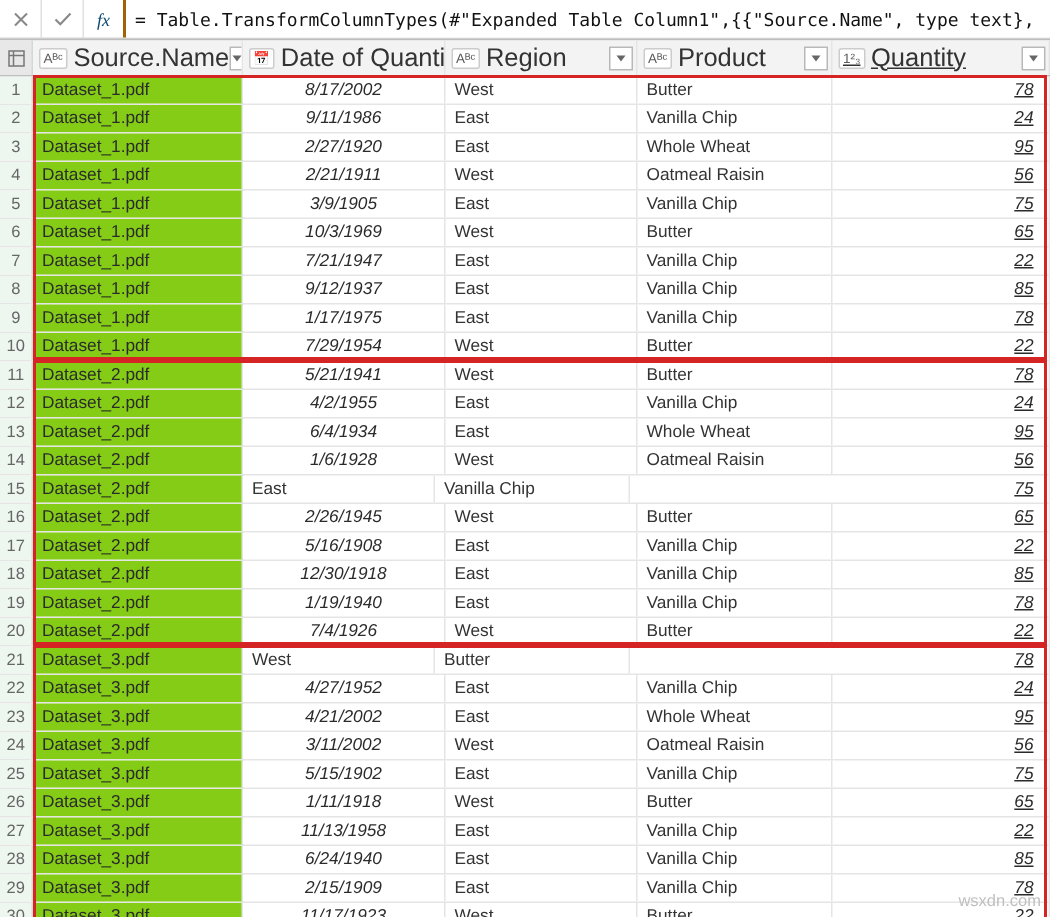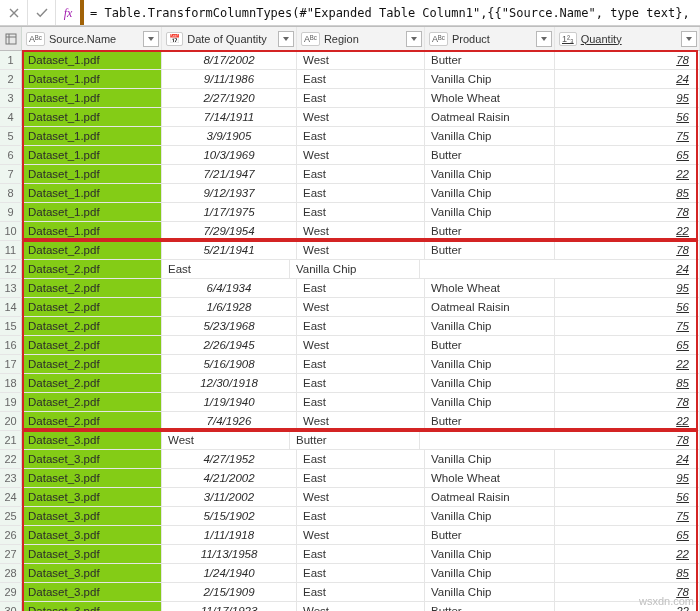--- a/index.html
+++ b/index.html
@@ -24,23 +24,23 @@
     display: flex;
     align-items: center;
     justify-content: center;
     border-right: 1px solid #e0e0e0;
     color: #666;
   }
   .fx-label {
     width: 28px;
     font-style: italic;
     font-family: Georgia, serif;
-    color: #a21caf;
+    color: #0c4a6e;
     text-align: center;
-    border-right: 4px solid #a16207;
+    border-right: 2px solid #a16207;
     height: 100%;
     line-height: 26px;
   }
   .formula-input {
     flex: 1;
     height: 100%;
     border: none;
     padding: 0 6px;
     font-family: Consolas, monospace;
     font-size: 12px;
@@ -108,21 +108,21 @@
     margin-right: 4px;
     background:#fff;
     border:1px solid #ccc;
     padding:0 2px;
     border-radius:2px;
     line-height:12px;
     height:14px;
     display:inline-flex;
     align-items:center;
   }
-  .hdr-label { flex:1; color:#333; font-size:11px; }
+  .hdr-label { flex:1; color:#333; font-size:17px; }
   .filter-btn {
     width: 16px; height:16px;
     border:1px solid #b8b8b8;
     background:#fff;
     display:flex;align-items:center;justify-content:center;
     margin-left:auto;
   }
   .filter-btn svg { }
   .table-ico {
     color:#555;
@@ -242,21 +242,21 @@
           <div class="rownum">3</div>
           <div class="cell col-source">Dataset_1.pdf</div>
           <div class="cell col-date">2/27/1920</div>
           <div class="cell col-region">East</div>
           <div class="cell col-product">Whole Wheat</div>
           <div class="cell col-quantity">95</div>
         </div>
         <div class="data-row">
           <div class="rownum">4</div>
           <div class="cell col-source">Dataset_1.pdf</div>
-          <div class="cell col-date">7/14/1911</div>
+          <div class="cell col-date">2/21/1911</div>
           <div class="cell col-region">West</div>
           <div class="cell col-product">Oatmeal Raisin</div>
           <div class="cell col-quantity">56</div>
         </div>
         <div class="data-row">
           <div class="rownum">5</div>
           <div class="cell col-source">Dataset_1.pdf</div>
           <div class="cell col-date">3/9/1905</div>
           <div class="cell col-region">East</div>
           <div class="cell col-product">Vanilla Chip</div>
@@ -306,20 +306,21 @@
           <div class="rownum">11</div>
           <div class="cell col-source">Dataset_2.pdf</div>
           <div class="cell col-date">5/21/1941</div>
           <div class="cell col-region">West</div>
           <div class="cell col-product">Butter</div>
           <div class="cell col-quantity">78</div>
         </div>
         <div class="data-row">
           <div class="rownum">12</div>
           <div class="cell col-source">Dataset_2.pdf</div>
+          <div class="cell col-date">4/2/1955</div>
           <div class="cell col-region">East</div>
           <div class="cell col-product">Vanilla Chip</div>
           <div class="cell col-quantity">24</div>
         </div>
         <div class="data-row">
           <div class="rownum">13</div>
           <div class="cell col-source">Dataset_2.pdf</div>
           <div class="cell col-date">6/4/1934</div>
           <div class="cell col-region">East</div>
           <div class="cell col-product">Whole Wheat</div>
@@ -329,21 +330,20 @@
           <div class="rownum">14</div>
           <div class="cell col-source">Dataset_2.pdf</div>
           <div class="cell col-date">1/6/1928</div>
           <div class="cell col-region">West</div>
           <div class="cell col-product">Oatmeal Raisin</div>
           <div class="cell col-quantity">56</div>
         </div>
         <div class="data-row">
           <div class="rownum">15</div>
           <div class="cell col-source">Dataset_2.pdf</div>
-          <div class="cell col-date">5/23/1968</div>
           <div class="cell col-region">East</div>
           <div class="cell col-product">Vanilla Chip</div>
           <div class="cell col-quantity">75</div>
         </div>
         <div class="data-row">
           <div class="rownum">16</div>
           <div class="cell col-source">Dataset_2.pdf</div>
           <div class="cell col-date">2/26/1945</div>
           <div class="cell col-region">West</div>
           <div class="cell col-product">Butter</div>
@@ -432,21 +432,21 @@
           <div class="rownum">27</div>
           <div class="cell col-source">Dataset_3.pdf</div>
           <div class="cell col-date">11/13/1958</div>
           <div class="cell col-region">East</div>
           <div class="cell col-product">Vanilla Chip</div>
           <div class="cell col-quantity">22</div>
         </div>
         <div class="data-row">
           <div class="rownum">28</div>
           <div class="cell col-source">Dataset_3.pdf</div>
-          <div class="cell col-date">1/24/1940</div>
+          <div class="cell col-date">6/24/1940</div>
           <div class="cell col-region">East</div>
           <div class="cell col-product">Vanilla Chip</div>
           <div class="cell col-quantity">85</div>
         </div>
         <div class="data-row">
           <div class="rownum">29</div>
           <div class="cell col-source">Dataset_3.pdf</div>
           <div class="cell col-date">2/15/1909</div>
           <div class="cell col-region">East</div>
           <div class="cell col-product">Vanilla Chip</div>

